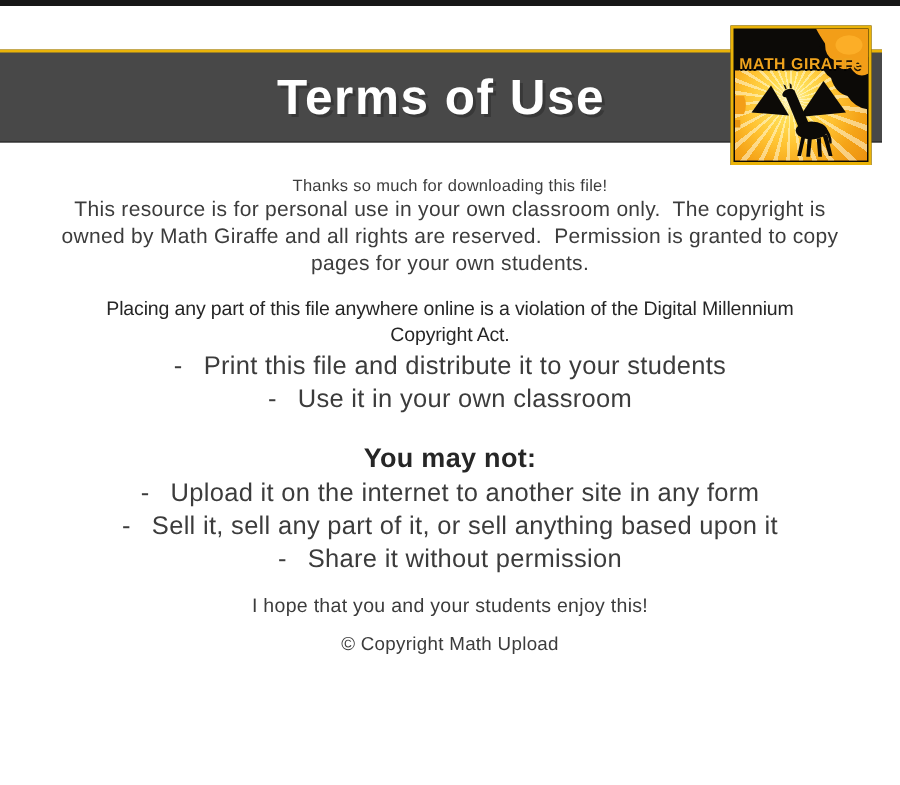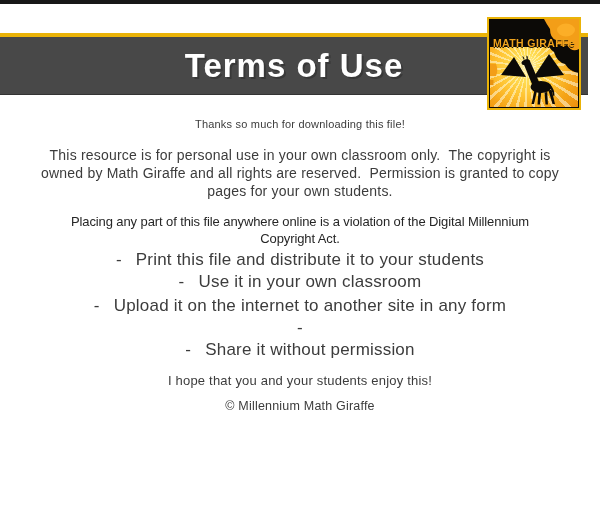--- a/index.html
+++ b/index.html
@@ -3,21 +3,21 @@
 <meta charset="utf-8">
 <style>
   * { margin:0; padding:0; box-sizing:border-box; }
   html,body { width:600px; height:523px; background:#ffffff; overflow:hidden;
               font-family:"Liberation Sans", sans-serif; }
   .page { position:relative; width:600px; height:523px; background:#fff; }
 
   .top-bar { width:600px; height:4px; background:#171717; }
 
   .banner { margin-top:29px; width:588px; height:62px; background:#484848;
-            border-top:4px solid #eab308; border-bottom:1px solid #333;
+            border-top:2px solid #eab308; border-bottom:1px solid #333;
             display:flex; align-items:center; justify-content:center; }
   .banner-title { color:#ffffff; font-size:33px; font-weight:bold;
                   letter-spacing:1px; text-shadow:2px 2px 0 rgba(0,0,0,0.22); }
 
   
   .logo { position:absolute; top:17px; left:487px; width:94px; height:93px;
           background:#0c0a07; border:2px solid #eab308; overflow:hidden; z-index:5; }
   .burst { position:absolute; left:1px; right:1px; top:28px; bottom:1px;
            background:
              repeating-conic-gradient(from 0deg at 42% 33%,
@@ -25,21 +25,21 @@
              radial-gradient(circle at 42% 33%,
                #fff6c4 0%, #ffde57 20%, #ffc433 45%, #f5a418 72%, #ec9110 100%); }
   .logo-art { position:absolute; left:0; top:0; width:90px; height:89px; }
   .logo-text { position:absolute; top:18px; left:0; width:100%; text-align:center;
                font-size:10.5px; font-weight:bold; color:#efa31d;
                letter-spacing:0.4px; text-shadow:0 1px 0 rgba(0,0,0,0.85); }
 
   
   .content { text-align:center; color:#3c3c3c; letter-spacing:0.2px; }
   .thanks    { margin-top:23px; font-size:11px; }
-  .para      { margin-top:16px; font-size:14px; line-height:18px; white-space:pre; }
+  .para      { font-size:14px; line-height:18px; white-space:pre; }
   .dmca      { margin-top:13px; font-size:13px; line-height:17px; white-space:pre;
                font-weight:normal; color:#262626; letter-spacing:-0.1px; }
   .list-head { margin-top:16px; font-size:18px; line-height:21px;
                font-weight:bold; color:#262626; }
   .list-head.second { margin-top:18px; }
   .li { font-size:17px; line-height:22px; display:flex;
         justify-content:center; gap:14px; }
   .li:first-of-type { margin-top:2px; }
   .dash { flex:none; }
   .closing   { margin-top:12px; font-size:13px; }
@@ -103,31 +103,33 @@
         <span class="dash">-</span>
         <span>Print this file and distribute it to your students</span>
       </div>
       <div class="li">
         <span class="dash">-</span>
         <span>Use it in your own classroom</span>
       </div>
     </section>
 
     <section>
+      <h2 class="list-head second">You may not:</h2>
       <div class="li">
         <span class="dash">-</span>
         <span>Upload it on the internet to another site in any form</span>
       </div>
       <div class="li">
         <span class="dash">-</span>
+        <span>Sell it, sell any part of it, or sell anything based upon it</span>
       </div>
       <div class="li">
         <span class="dash">-</span>
         <span>Share it without permission</span>
       </div>
     </section>
 
     <p class="closing">I hope that you and your students enjoy this!</p>
 
-    <p class="copyright">© Millennium Math Giraffe</p>
+    <p class="copyright">© Copyright Math Upload</p>
 
   </main>
 </div>
 
 </body></html>

